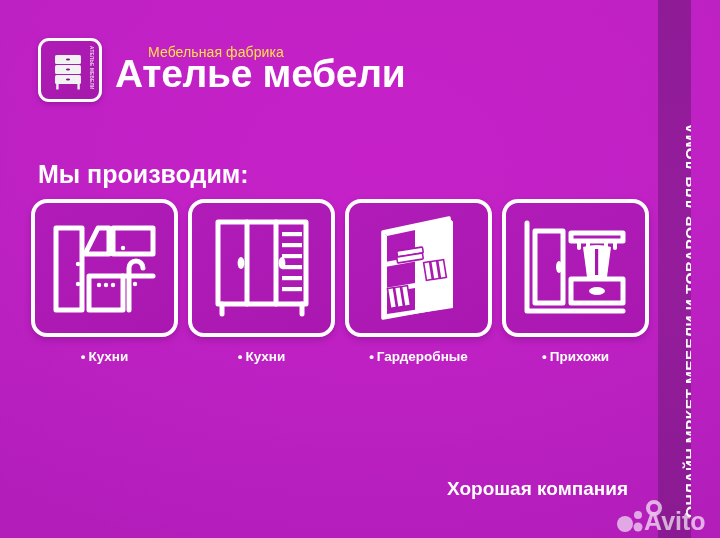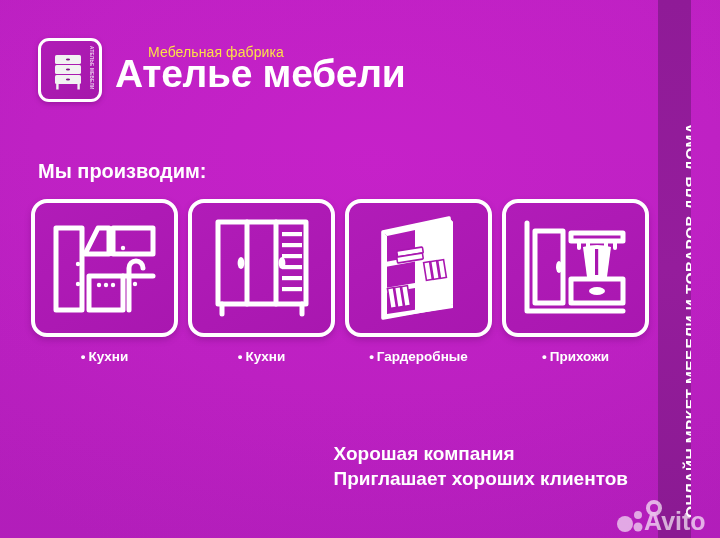--- a/index.html
+++ b/index.html
@@ -116,21 +116,21 @@
     font-weight: bold;
     letter-spacing: -0.3px;
   }
 
   
   .section-heading {
     position: absolute;
     left: 38px;
     top: 160px;
     color: #ffffff;
-    font-size: 20px;
+    font-size: 25px;
     font-weight: bold;
   }
 
   
   .cards-row {
     position: absolute;
     left: 31px;
     top: 199px;
     width: 612px;
     display: flex;
@@ -164,22 +164,22 @@
   }
   .card-label .bullet {
     font-size: 13.5px;
     margin-right: 3px;
   }
 
   
   .slogan {
     position: absolute;
     right: 92px;
-    top: 442px;
-    text-align: left;
+    top: 477px;
+    text-align: center;
     color: #ffffff;
     font-size: 19px;
     font-weight: bold;
     line-height: 1.30;
   }
   .slogan div { white-space: nowrap; }
 
   
   .avito-mark {
     position: absolute;
@@ -346,21 +346,20 @@
       </div>
       <div class="card-label">
         <span class="bullet">•</span><span>Прихожи</span>
       </div>
     </div>
 
   </div>
 
   <div class="slogan">
     <div>Хорошая компания</div>
-    <div>Приглашает хороших клиентов</div>
   </div>
 
   <svg class="avito-mark" viewBox="0 0 104 34">
     <circle cx="9" cy="24" r="8" fill="#ffffff" opacity="0.85"></circle>
     <circle cx="22" cy="27" r="4.5" fill="#ffffff" opacity="0.85"></circle>
     <circle cx="22" cy="15" r="4" fill="#ffffff" opacity="0.85"></circle>
     <circle cx="38" cy="8" r="6" fill="none" stroke="#ffffff" stroke-width="4" opacity="0.9"></circle>
     <text x="28" y="30" font-family="'Liberation Sans', sans-serif" font-size="25" font-weight="bold" fill="#ffffff" opacity="0.9">Avito</text>
   </svg>
 

